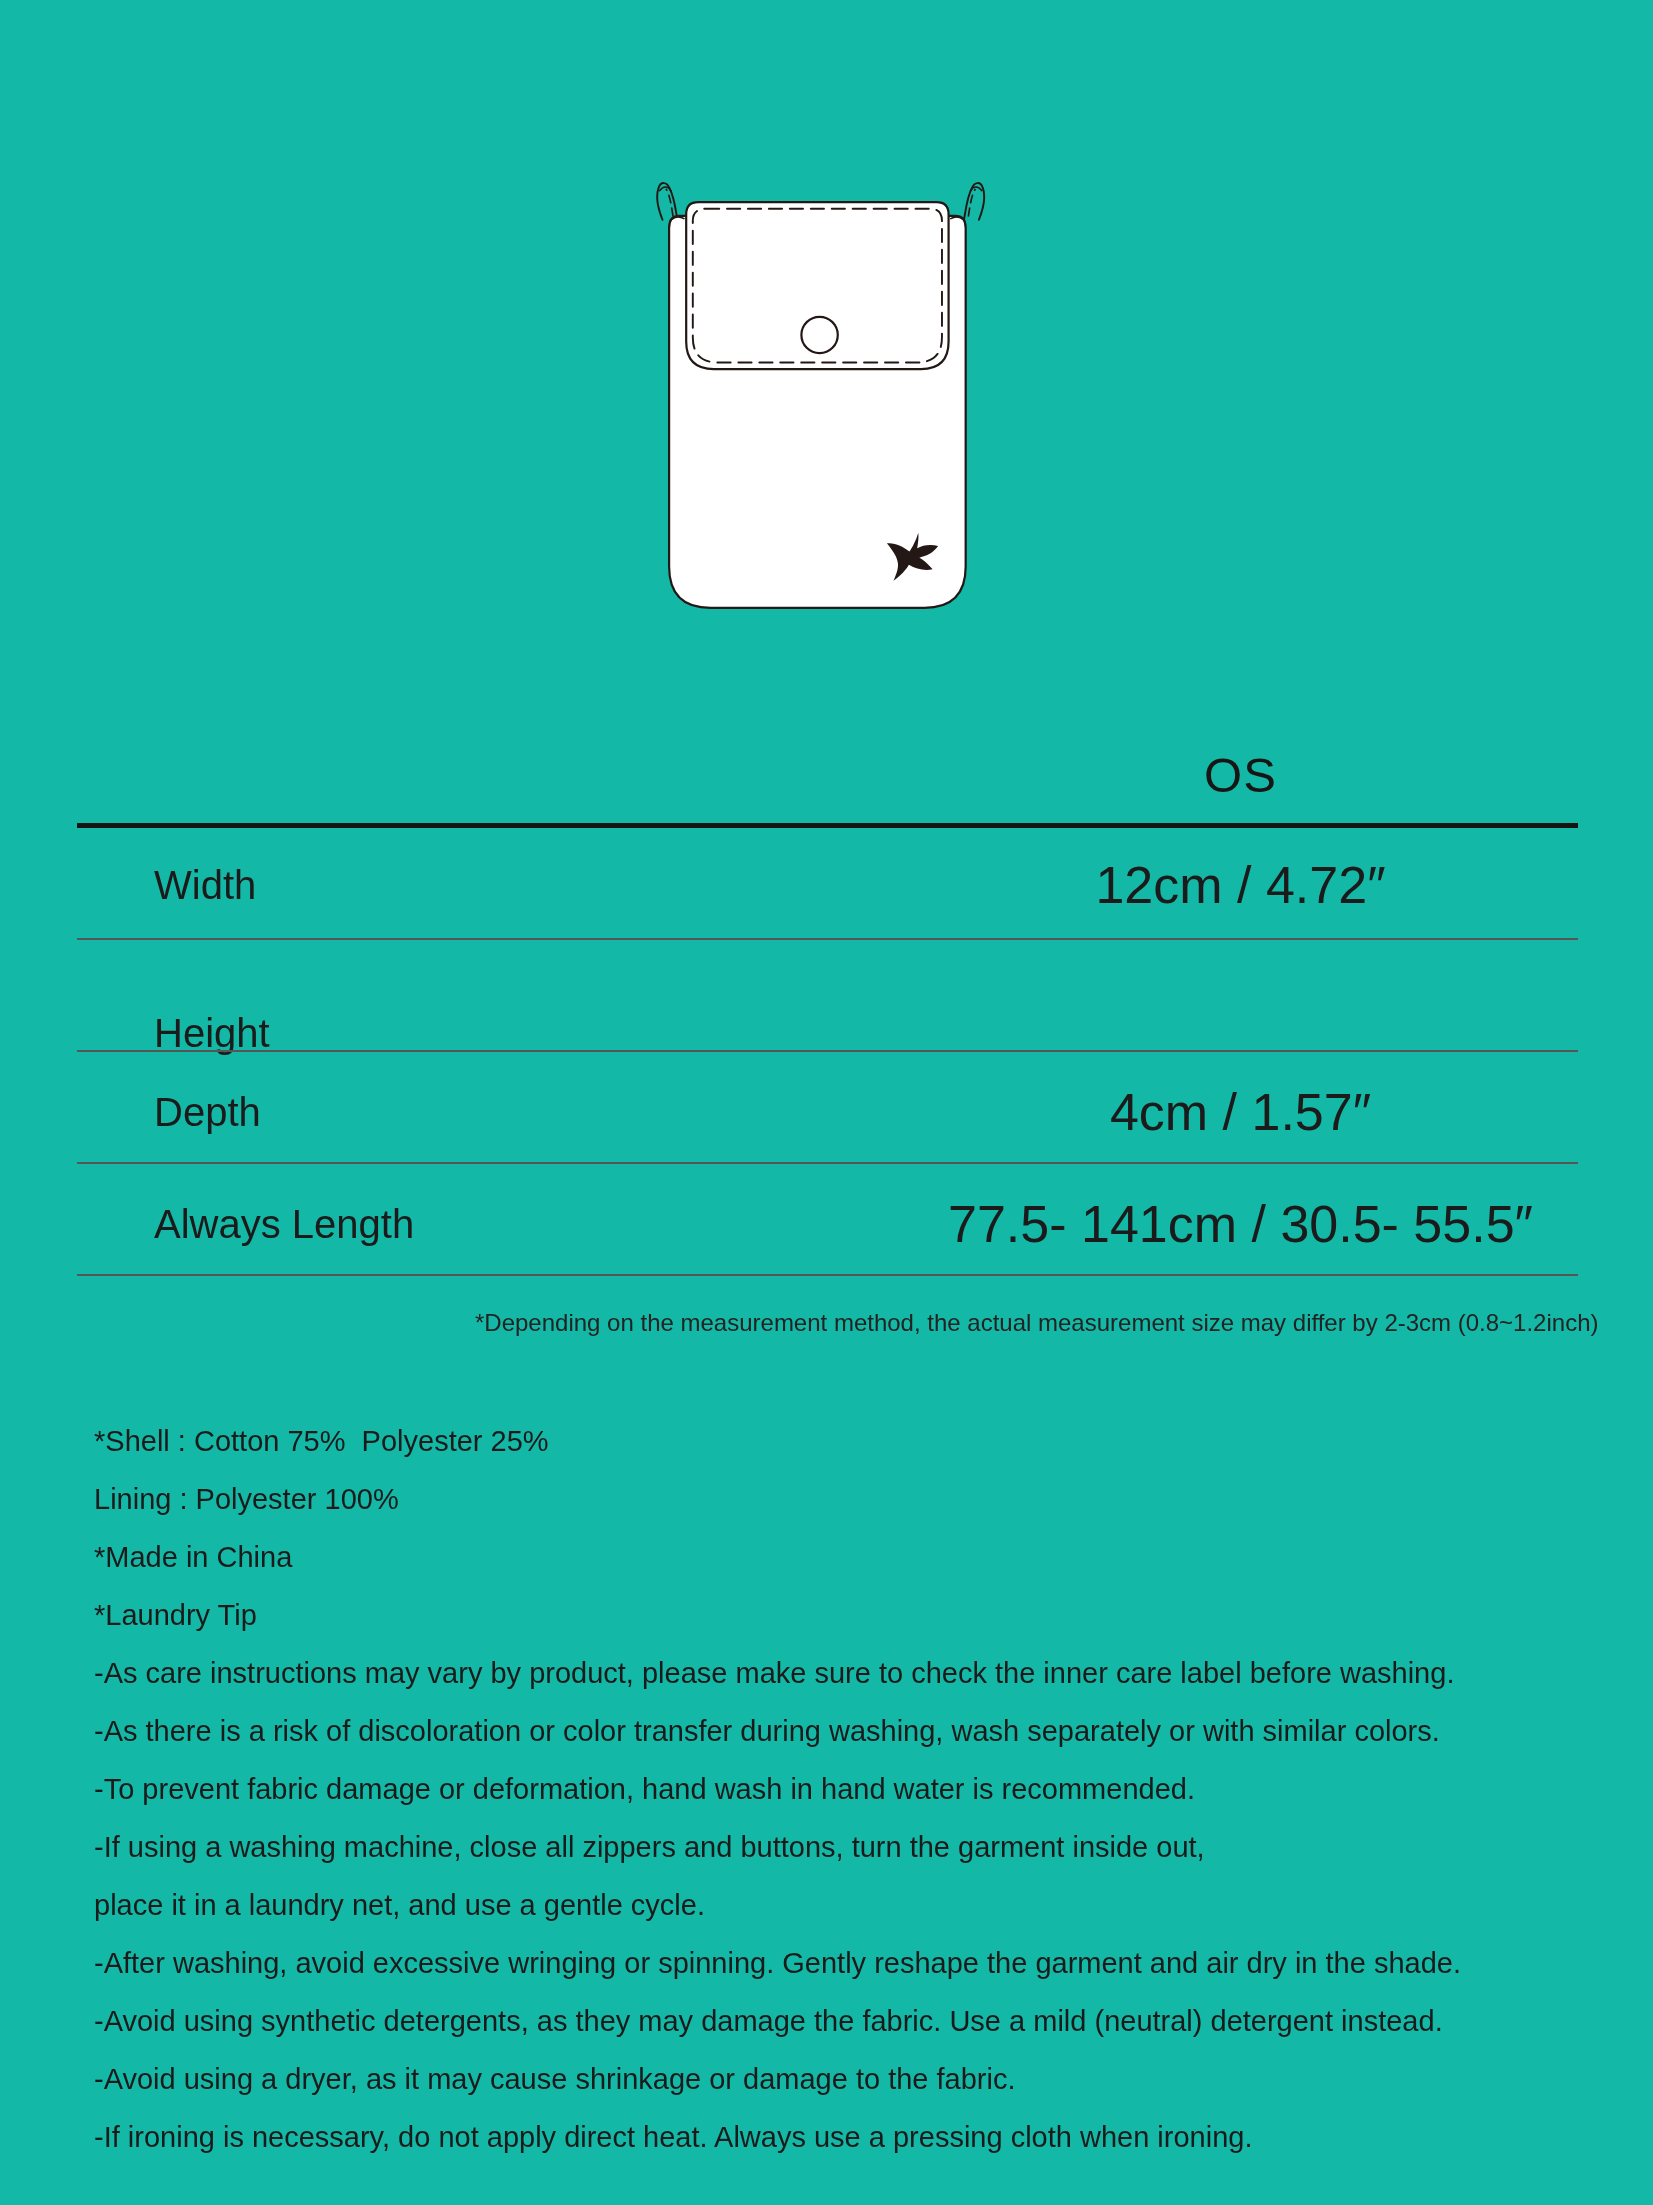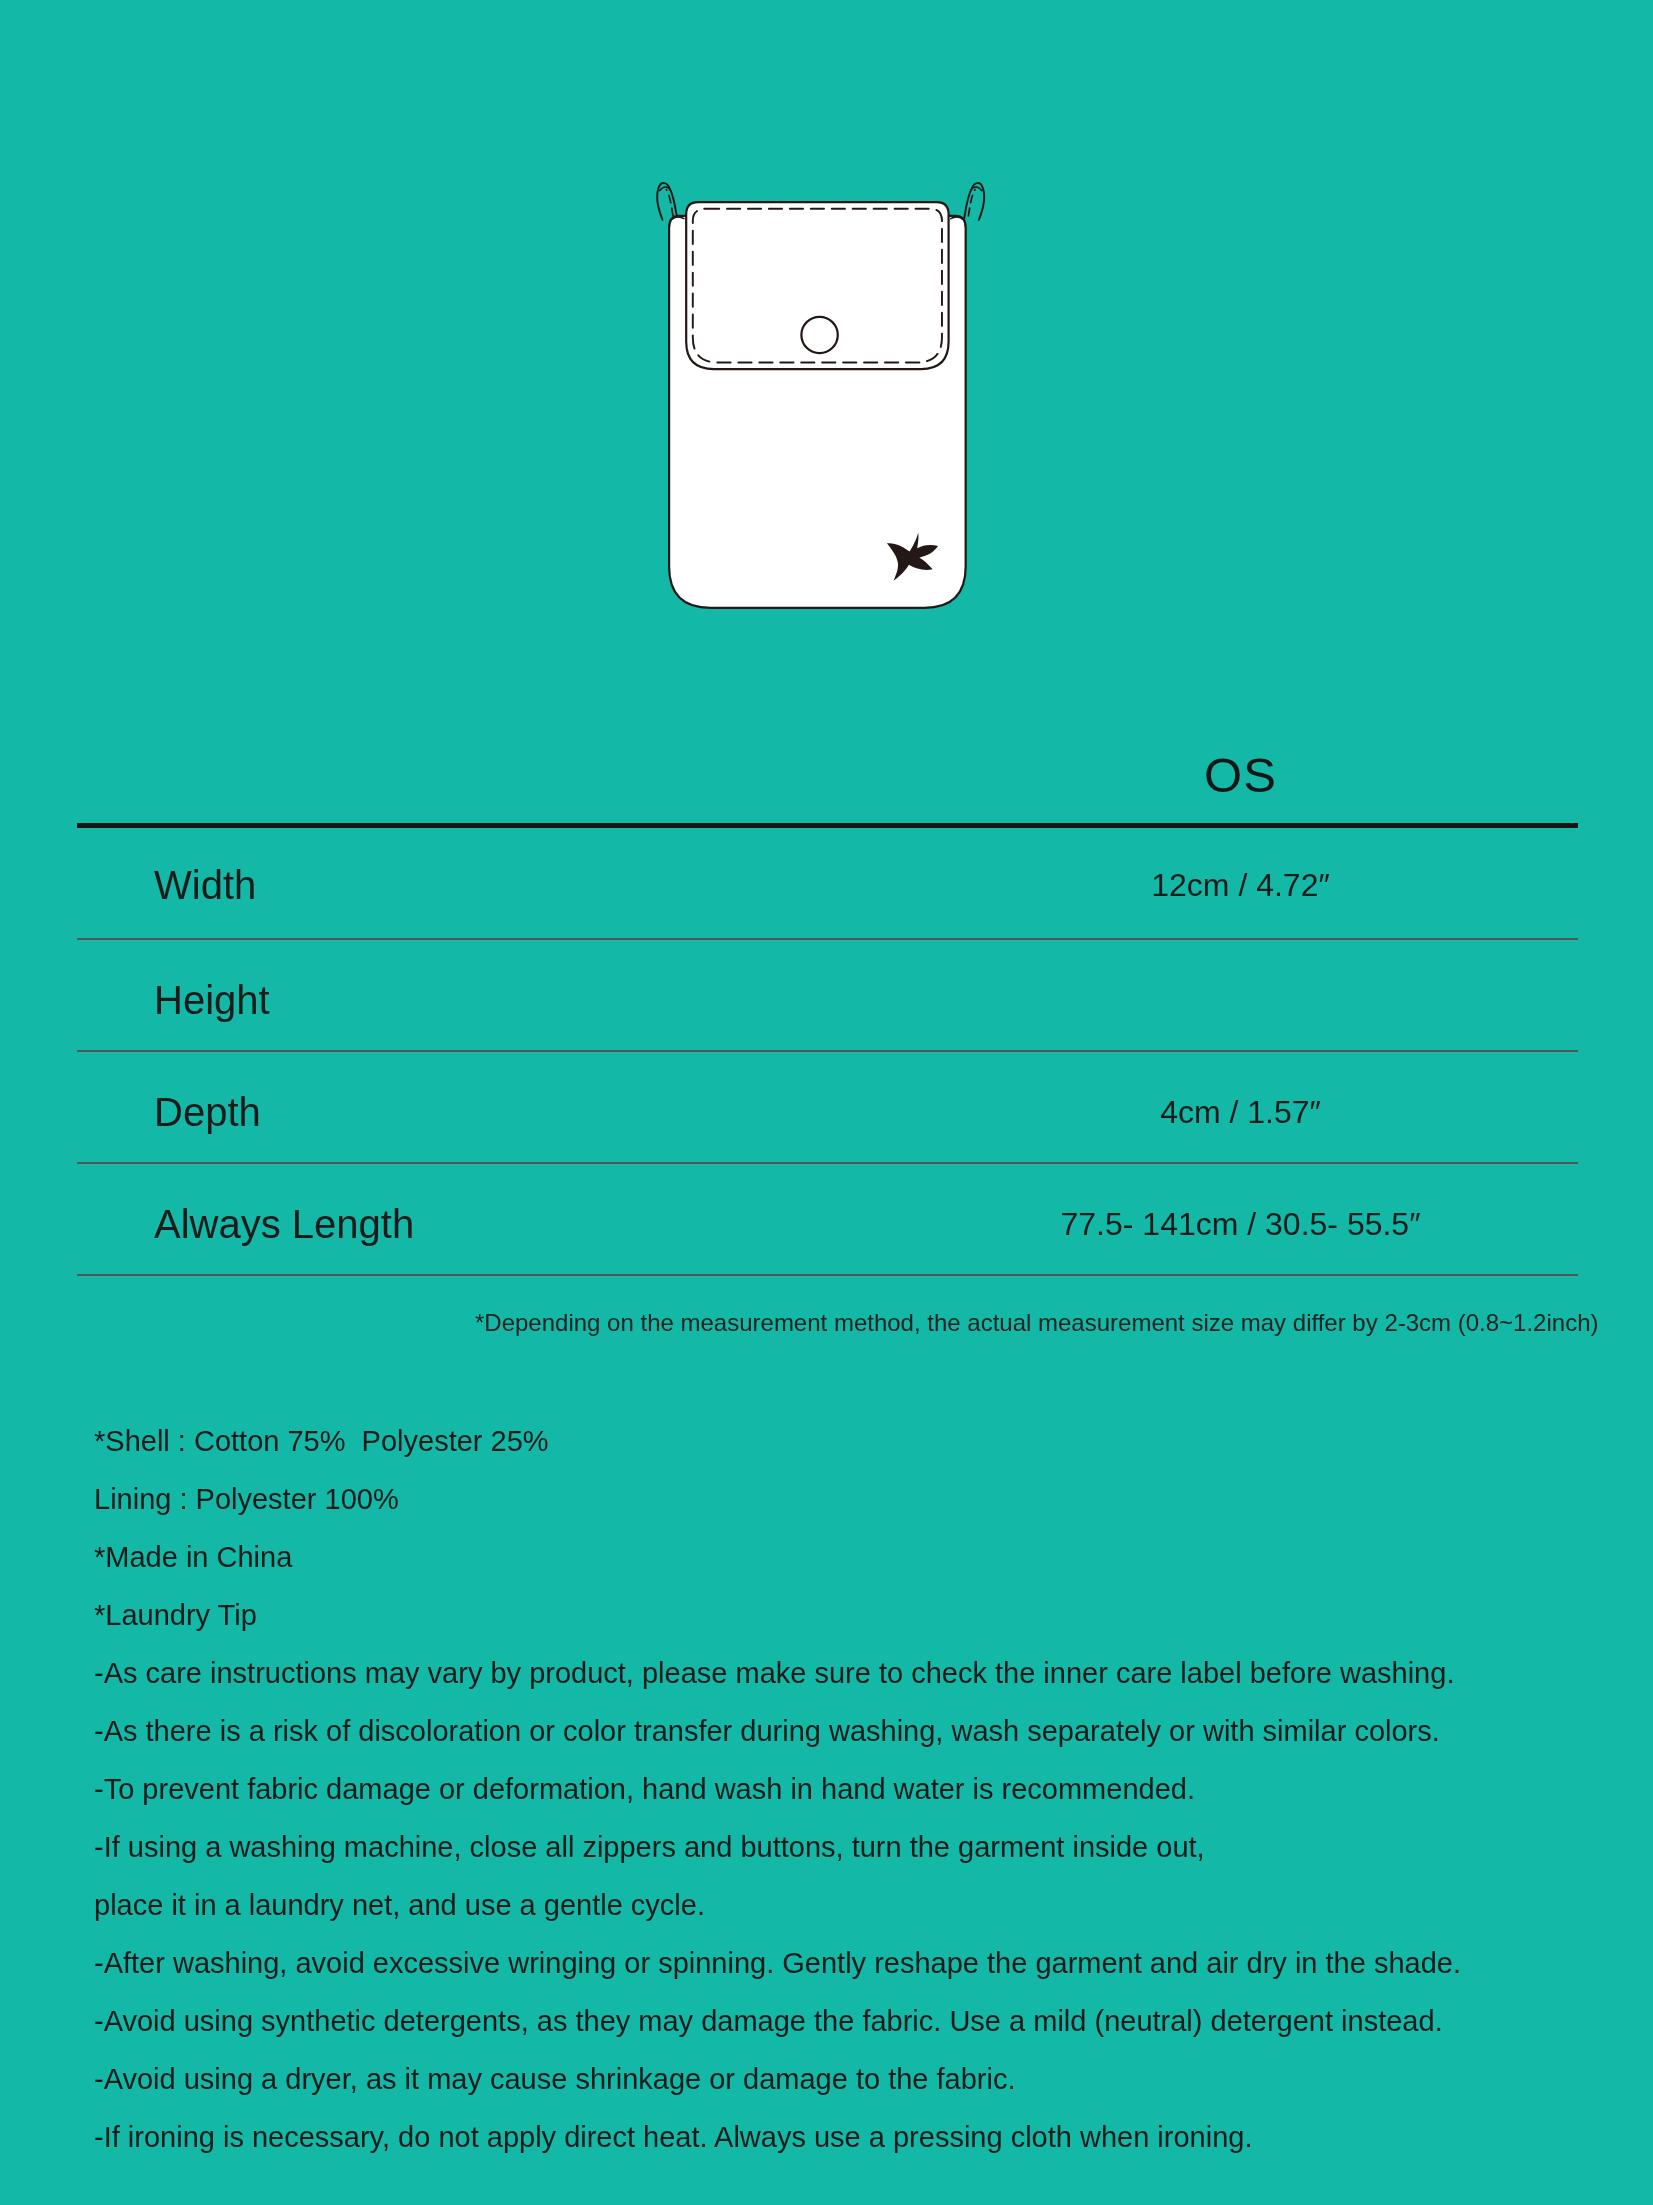--- a/index.html
+++ b/index.html
@@ -21,21 +21,21 @@
     font-weight:400;color:#161616;
   }
   .rule-heavy{position:absolute;left:77px;width:1501px;height:5px;background:#141414;}
   .rule-light{position:absolute;left:77px;width:1501px;height:2.2px;background:#565656;}
   .row-label{
     position:absolute;left:154px;width:551px;height:55px;
     font-size:40px;line-height:55px;text-align:left;color:#1b1b1b;
   }
   .row-value{
     position:absolute;left:882px;width:717px;height:55px;
-    font-size:32px;line-height:55px;text-align:center;color:#1b1b1b;
+    font-size:52px;line-height:55px;text-align:center;color:#1b1b1b;
     white-space:pre;
   }
   .footnote{
     position:absolute;left:475px;top:1306px;width:1103px;height:33px;
     font-size:24px;line-height:33px;text-align:center;color:#232323;
     white-space:pre;
   }
   
   .details{
     position:absolute;left:94px;top:1412px;width:1500px;
@@ -90,21 +90,21 @@
   </div>
 
   <div class="size-head">OS</div>
 
   <div class="rule-heavy" style="top:823px"></div>
 
   <div class="row-label" style="top:858px">Width</div>
   <div class="row-value" style="top:858px">12cm / 4.72″</div>
   <div class="rule-light" style="top:938px"></div>
 
-  <div class="row-label" style="top:973px">Height</div>
+  <div class="row-label" style="top:1006px">Height</div>
   <div class="rule-light" style="top:1050px"></div>
 
   <div class="row-label" style="top:1085px">Depth</div>
   <div class="row-value" style="top:1085px">4cm / 1.57″</div>
   <div class="rule-light" style="top:1162px"></div>
 
   <div class="row-label" style="top:1197px">Always Length</div>
   <div class="row-value" style="top:1197px">77.5- 141cm / 30.5- 55.5″</div>
   <div class="rule-light" style="top:1274px"></div>
 

